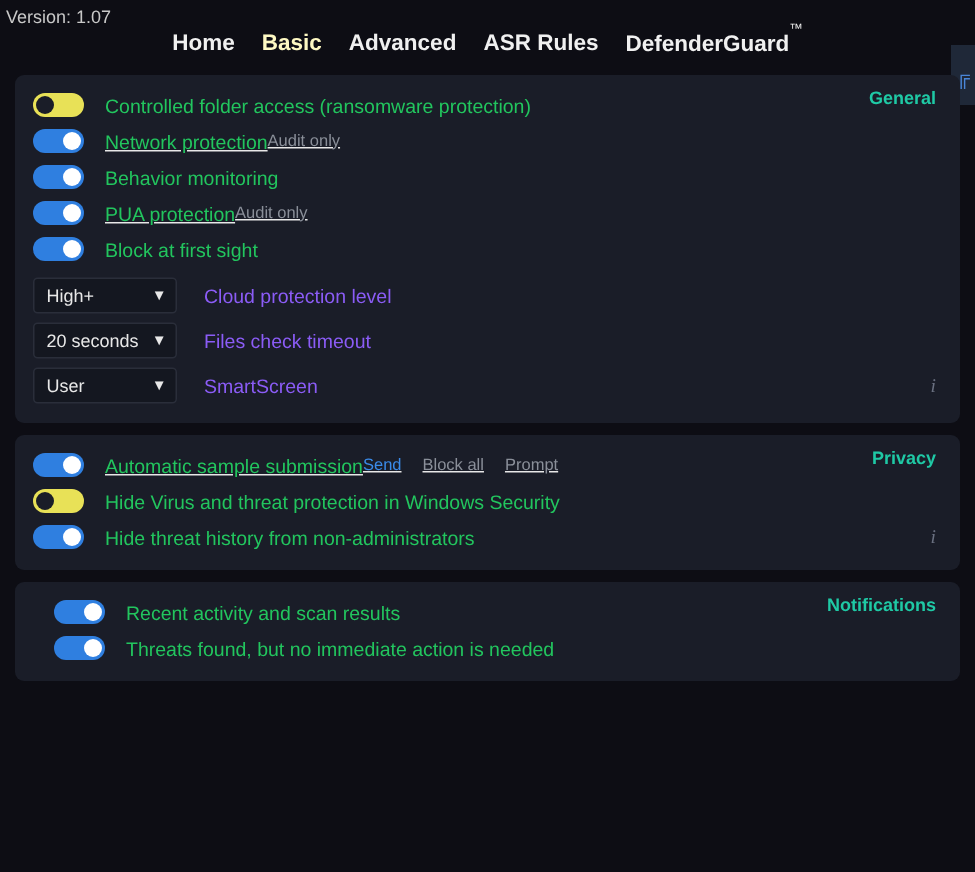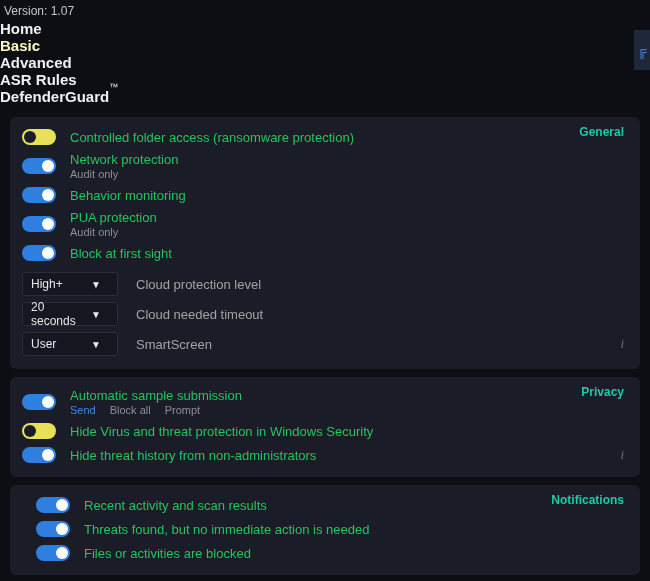--- a/index.html
+++ b/index.html
@@ -12,25 +12,25 @@
     height: 581px;
     overflow: hidden;
   }
   .version {
     color: #c8c8c8;
     font-size: 12px;
     padding: 4px 8px 2px 4px;
   }
   .tabs {
     display: flex;
+    gap: 18px;
     padding: 0 0 6px 0;
     justify-content: center;
     font-size: 15px;
     font-weight: 600;
-    flex-direction: column;
   }
   .tab { color: #f0f0f0; cursor: pointer; }
   .tab.active { color: #fef9c3; }
   .tab sup { font-size: 9px; font-weight: 400; position: relative; top: -6px; }
   .panel {
     background: #1a1d28;
     border-radius: 6px;
     margin: 6px 10px 8px 10px;
     padding: 8px 12px 10px 12px;
     position: relative;
@@ -65,43 +65,43 @@
     top: 2px;
     width: 12px;
     height: 12px;
     border-radius: 50%;
     background: #fff;
   }
   .toggle.on-blue { background: #2f7fe0; }
   .toggle.on-blue .knob { right: 2px; }
   .toggle.on-yellow { background: #e8e157; }
   .toggle.on-yellow .knob { left: 2px; background: #1a1d28; }
-  .label-stack { display: flex; flex-direction: column; }
+  .label-stack { display: flex; flex-direction: row; text-decoration: underline; }
   .label { color: #22c55e; font-size: 13px; }
   .sublabel-row { display: flex; gap: 14px; margin-top: 1px; font-size: 11px; }
   .sublabel { color: #8a8f99; }
   .sublabel.link { color: #3a8bea; cursor: pointer; }
   .select {
     display: flex;
     align-items: center;
     justify-content: space-between;
     background: #141720;
     border: 1px solid #2a2e3a;
     border-radius: 3px;
     width: 96px;
     height: 24px;
-    padding: 0 16px 0 8px;
+    padding: 0 6px 0 8px;
     margin-right: 18px;
     cursor: pointer;
     font-size: 12px;
     color: #e8e8e8;
     flex-shrink: 0;
   }
   .select .chev { font-size: 10px; color: #e8e8e8; }
-  .select-label { color: #a3a3a3; font-size: 13px; }
+  .select-label { color: #8b5cf6; font-size: 13px; }
   .info-icon {
     position: absolute;
     right: 4px;
     color: #6a7080;
     font-style: italic;
     font-family: Georgia, serif;
     font-size: 13px;
     cursor: pointer;
   }
   .right-strip {
@@ -190,21 +190,21 @@
       <span class="chev">▼</span>
     </div>
     <div class="select-label">Cloud protection level</div>
   </div>
 
   <div class="row">
     <div class="select">
       <span>20 seconds</span>
       <span class="chev">▼</span>
     </div>
-    <div class="select-label">Cloud needed timeout</div>
+    <div class="select-label">Files check timeout</div>
   </div>
 
   <div class="row">
     <div class="select">
       <span>User</span>
       <span class="chev">▼</span>
     </div>
     <div class="select-label">SmartScreen</div>
     <div class="info-icon">i</div>
   </div>
@@ -254,19 +254,13 @@
     <div class="label">Recent activity and scan results</div>
   </div>
 
   <div class="row sub">
     <div class="toggle on-blue">
         <div class="knob"></div>
       </div>
     <div class="label">Threats found, but no immediate action is needed</div>
   </div>
 
-  <div class="row sub">
-    <div class="toggle on-blue">
-        <div class="knob"></div>
-      </div>
-    <div class="label">Files or activities are blocked</div>
-  </div>
 </div>
 
 </body></html>

